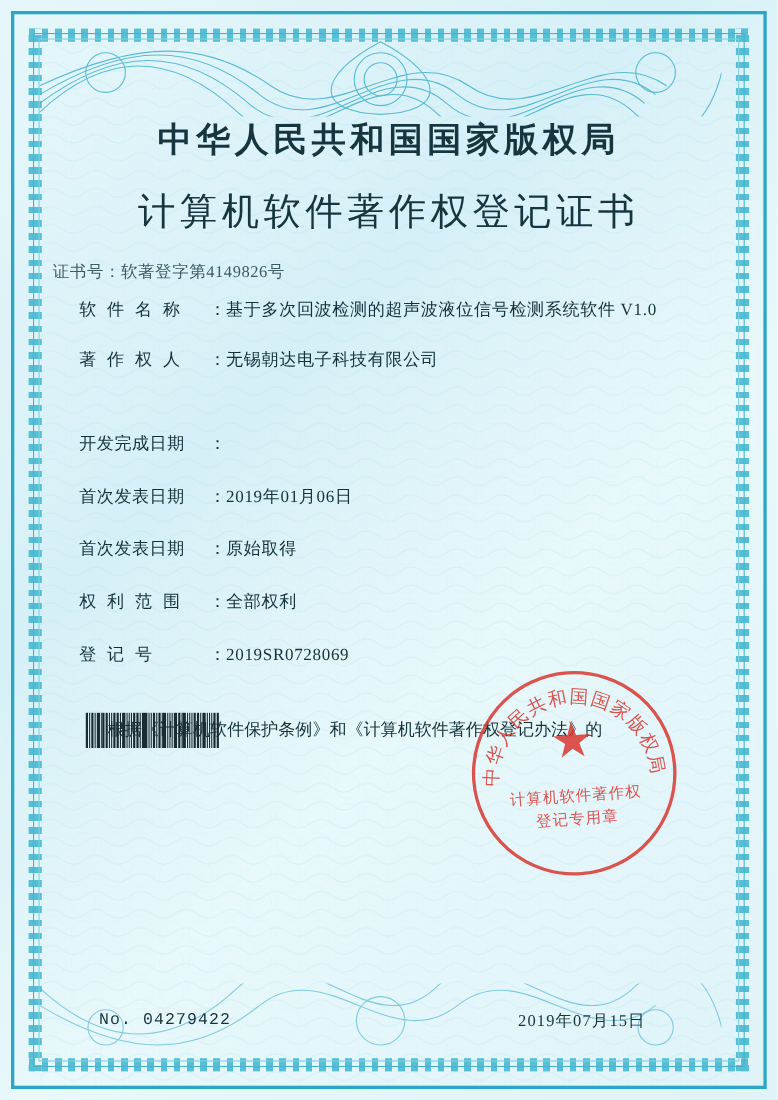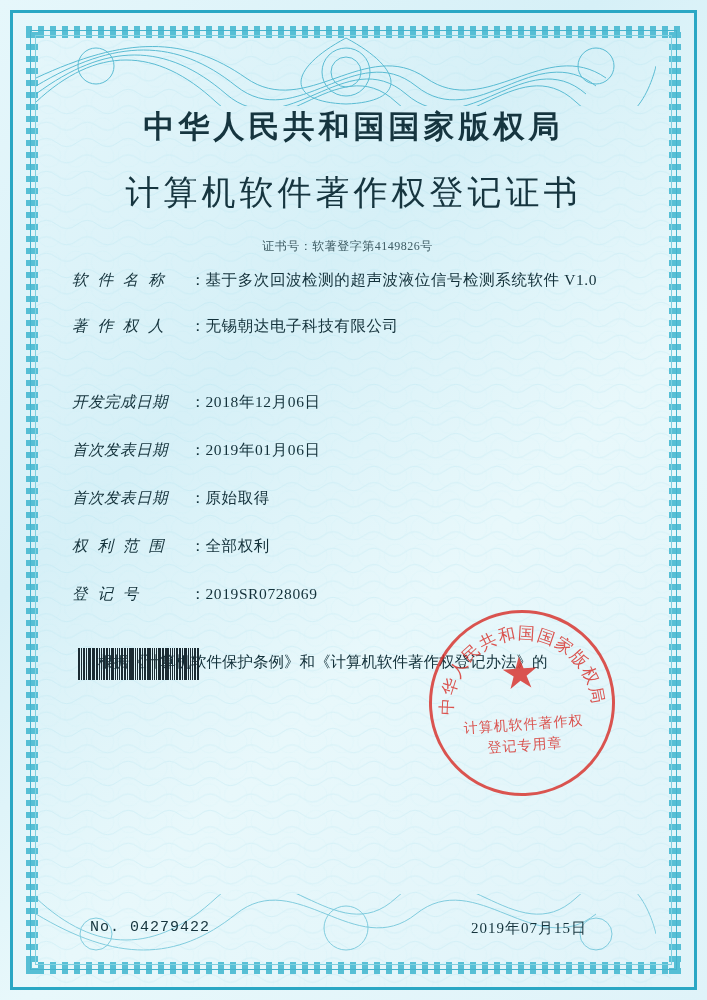--- a/index.html
+++ b/index.html
@@ -87,22 +87,22 @@
   }
   .title-sub {
     text-align: center;
     font-size: 34px;
     letter-spacing: 4px;
     color: #16353f;
     font-weight: normal;
     margin-top: 22px;
   }
   .cert-no {
-    text-align: center;
-    font-size: 12px;
+    text-align: left;
+    font-size: 15px;
     color: #3d5b63;
     margin-top: 22px;
     padding-right: 12px;
     letter-spacing: .5px;
   }
 
   .fields {
     margin-top: 12px;
     padding-left: 24px;
     padding-right: 12px;
@@ -112,21 +112,20 @@
     align-items: flex-start;
     margin-bottom: 4px;
     font-size: 15.5px;
     color: #13313a;
     line-height: 26px;
   }
   .field-label {
     flex: 0 0 118px;
     letter-spacing: 3px;
     white-space: nowrap;
-    font-style: italic;
   }
   .field-label.tight { letter-spacing: 0.5px; }
   .field-colon {
     flex: 0 0 12px;
     text-align: center;
   }
   .field-value {
     flex: 1 1 auto;
     letter-spacing: .6px;
     word-break: break-all;
@@ -280,21 +279,20 @@
         <div class="field-colon">：</div>
         <div class="field-value">无锡朝达电子科技有限公司</div>
       </div>
 
       <div class="gap-lg"></div>
       <div class="gap-md"></div>
 
       <div class="field-row row-spaced">
         <div class="field-label tight">开发完成日期</div>
         <div class="field-colon">：</div>
-        <div class="field-value">2018年12月06日</div>
       </div>
 
       <div class="field-row row-spaced">
         <div class="field-label tight">首次发表日期</div>
         <div class="field-colon">：</div>
         <div class="field-value">2019年01月06日</div>
       </div>
 
       <div class="field-row row-spaced">
         <div class="field-label tight">首次发表日期</div>

